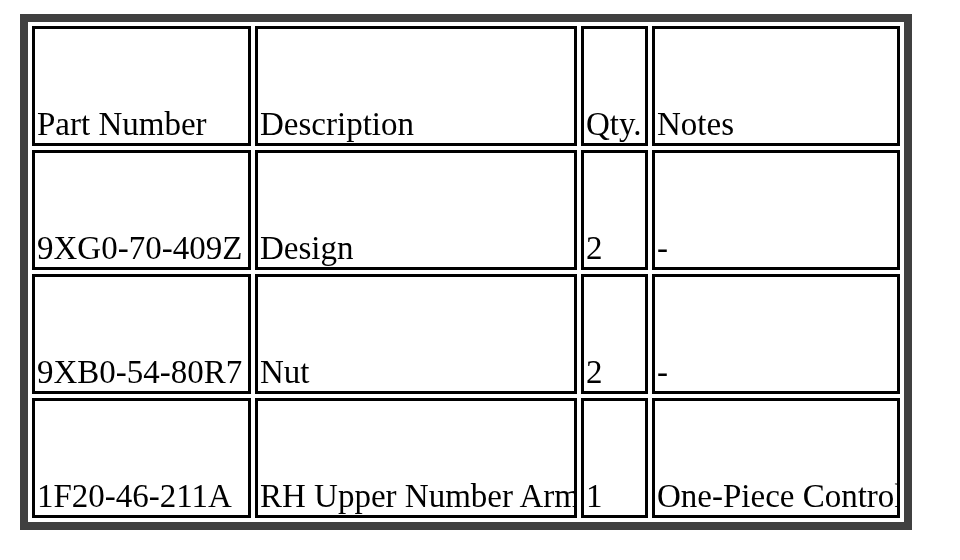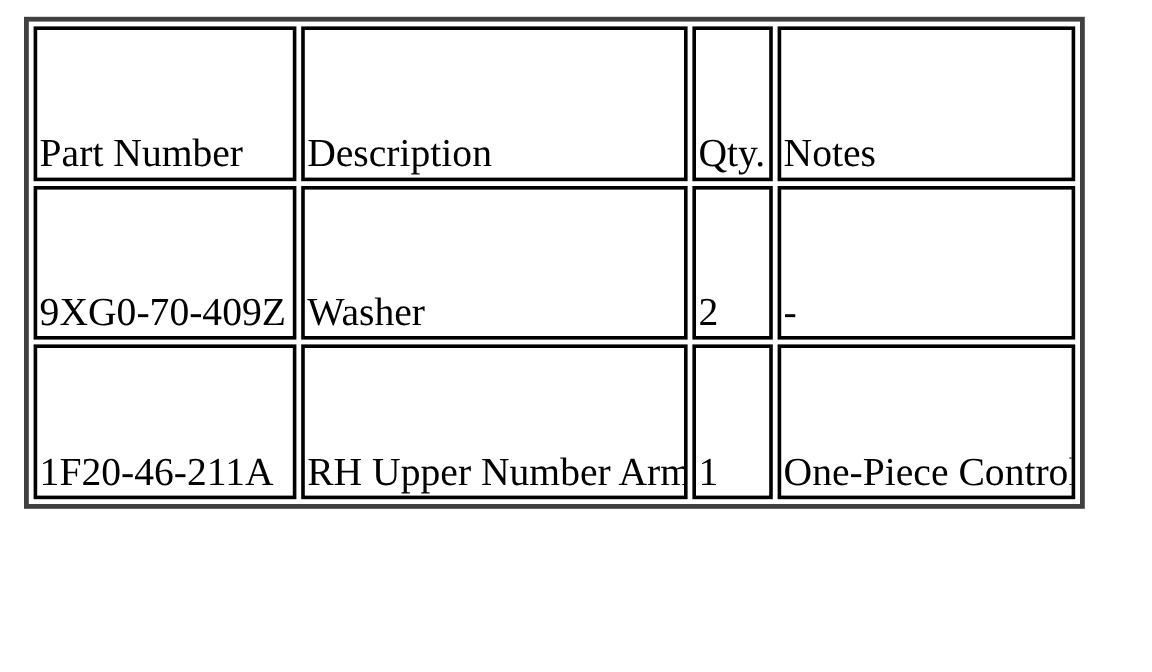--- a/index.html
+++ b/index.html
@@ -12,24 +12,24 @@
     width: 960px;
     height: 560px;
     background: #ffffff;
     overflow: hidden;
   }
   table.parts {
     position: absolute;
     left: 20px;
     top: 14px;
     width: 884px;
-    height: 410px;
+    height: 516px;
     box-sizing: border-box;
     background: #ffffff;
-    border: 4px solid #404040;
+    border: 8px solid #404040;
     border-collapse: separate;
     border-spacing: 4px;
     table-layout: fixed;
   }
   table.parts td {
     border: 3px solid #000000;
     background: #ffffff;
     vertical-align: bottom;
     text-align: left;
     padding: 0 1px 1px 2px;
@@ -55,21 +55,27 @@
     </colgroup>
     <tbody>
       <tr>
         <td>Part Number</td>
         <td>Description</td>
         <td>Qty.</td>
         <td>Notes</td>
       </tr>
       <tr>
         <td>9XG0-70-409Z</td>
-        <td>Washer</td>
+        <td>Design</td>
+        <td>2</td>
+        <td>-</td>
+      </tr>
+      <tr>
+        <td>9XB0-54-80R7</td>
+        <td>Nut</td>
         <td>2</td>
         <td>-</td>
       </tr>
       <tr>
         <td>1F20-46-211A</td>
         <td>RH Upper Number Arm</td>
         <td>1</td>
         <td>One-Piece Control</td>
       </tr>
     </tbody>

